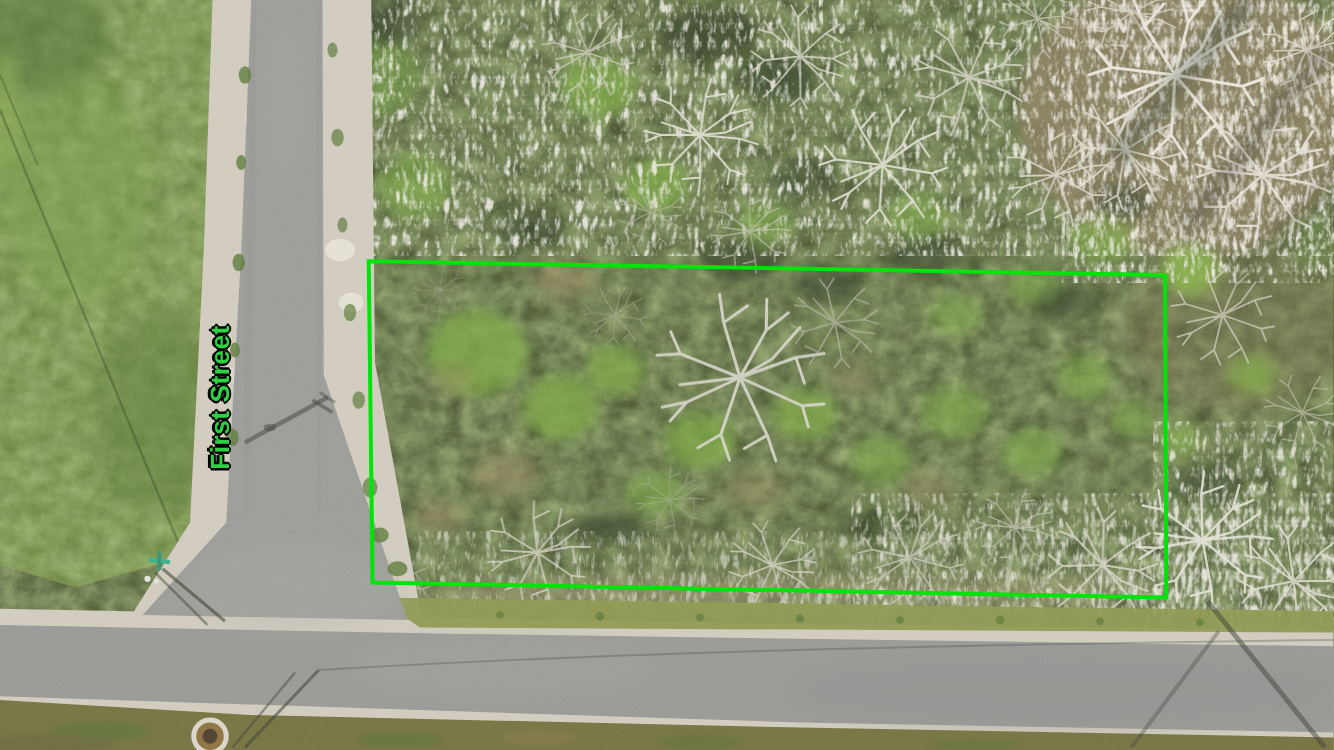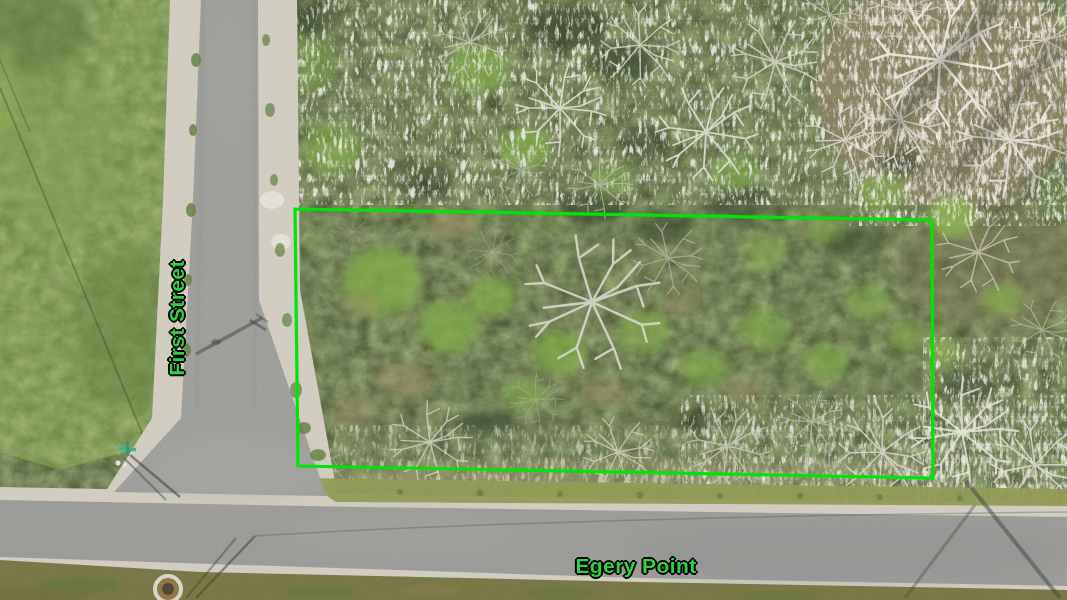--- a/index.html
+++ b/index.html
@@ -275,14 +275,13 @@
     <line x1="905" y1="598" x2="975" y2="505" stroke-width="3" opacity=".35"></line>
   </g>
 
   <rect width="1067" height="600" filter="url(#grain)" opacity=".55"></rect>
 
   <polygon class="boundary" points="295,209 932,220 933,478 298,466"></polygon>
 </svg>
 
 <div class="street-label label-first">First Street</div>
 
-<div class="street-label label-egery">Egery Point</div>
 </div>
 
 </body></html>

